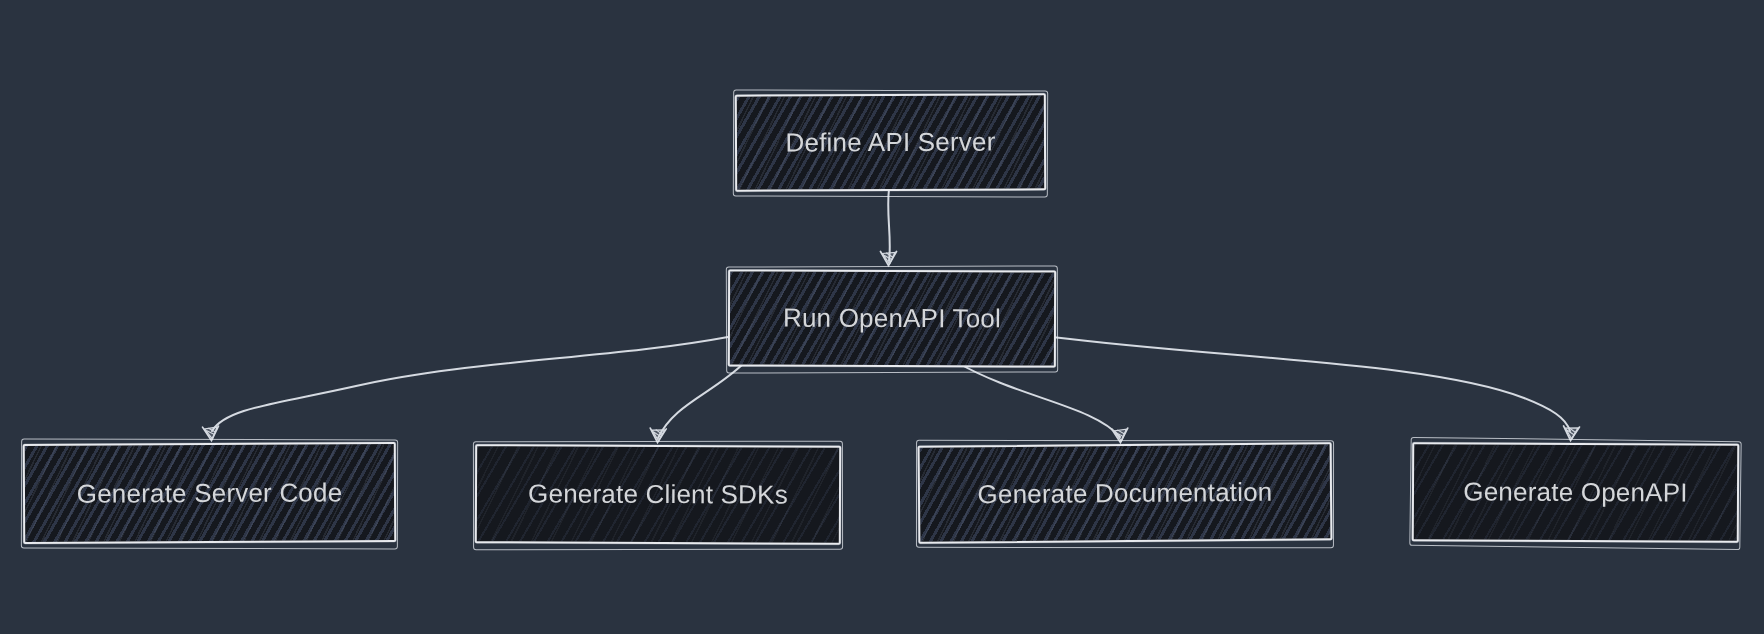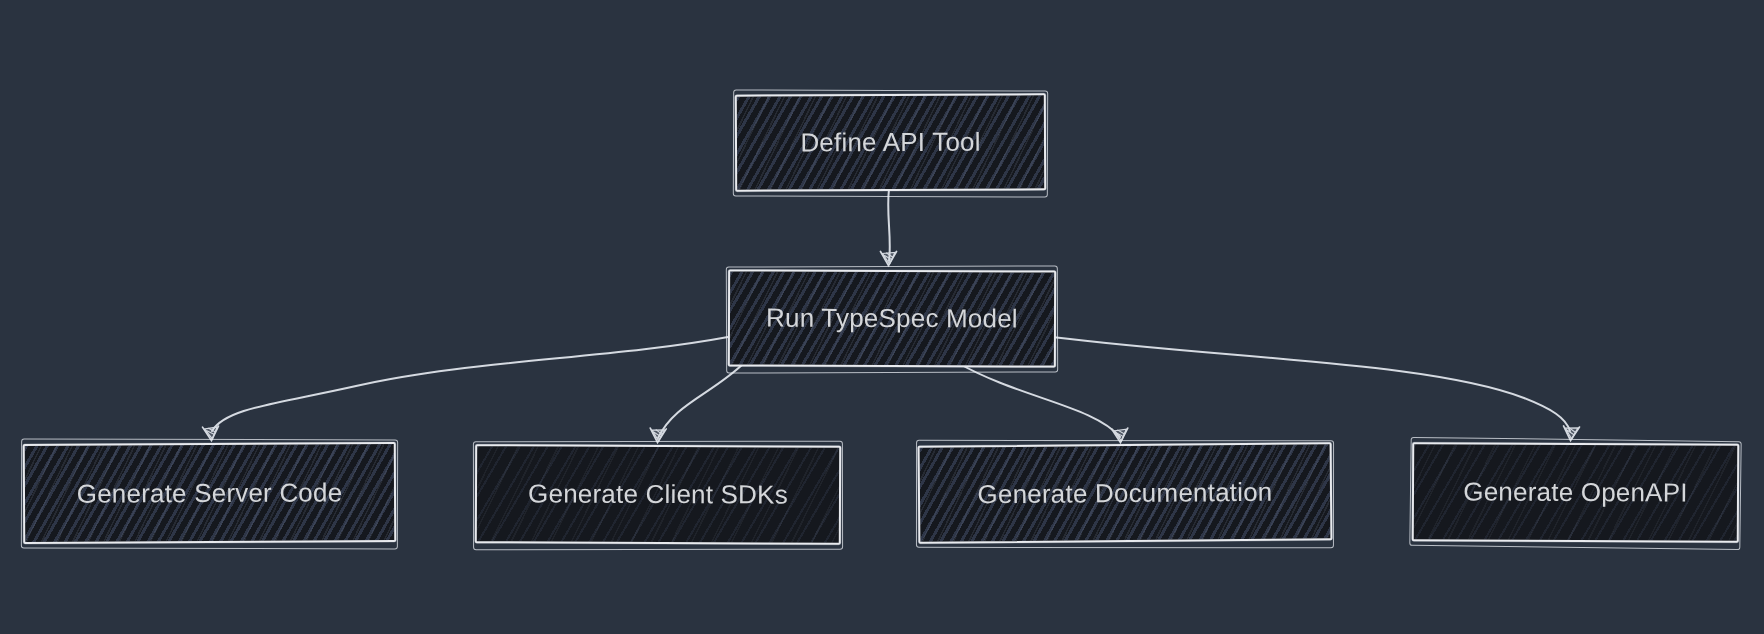--- a/index.html
+++ b/index.html
@@ -76,25 +76,25 @@
     <path d="M 1052 337 C 1230 359 1430 362 1524 398 C 1552 409 1566 418 1570 431"></path>
 
     <use href="#ah" transform="translate(889,266)"></use>
     <use href="#ah" transform="translate(212,441) rotate(-4)"></use>
     <use href="#ah" transform="translate(658,443) rotate(3)"></use>
     <use href="#ah" transform="translate(1121,443) rotate(-3)"></use>
     <use href="#ah" transform="translate(1571,441) rotate(4)"></use>
   </svg>
 
   <div class="node n-define hatch-heavy">
-    <span class="label">Define API Tool</span>
+    <span class="label">Define API Server</span>
   </div>
 
   <div class="node n-run hatch-heavy">
-    <span class="label">Run TypeSpec Model</span>
+    <span class="label">Run OpenAPI Tool</span>
   </div>
 
   <div class="node n-server hatch-heavy">
     <span class="label">Generate Server Code</span>
   </div>
 
   <div class="node n-sdks hatch-light">
     <span class="label">Generate Client SDKs</span>
   </div>
 

